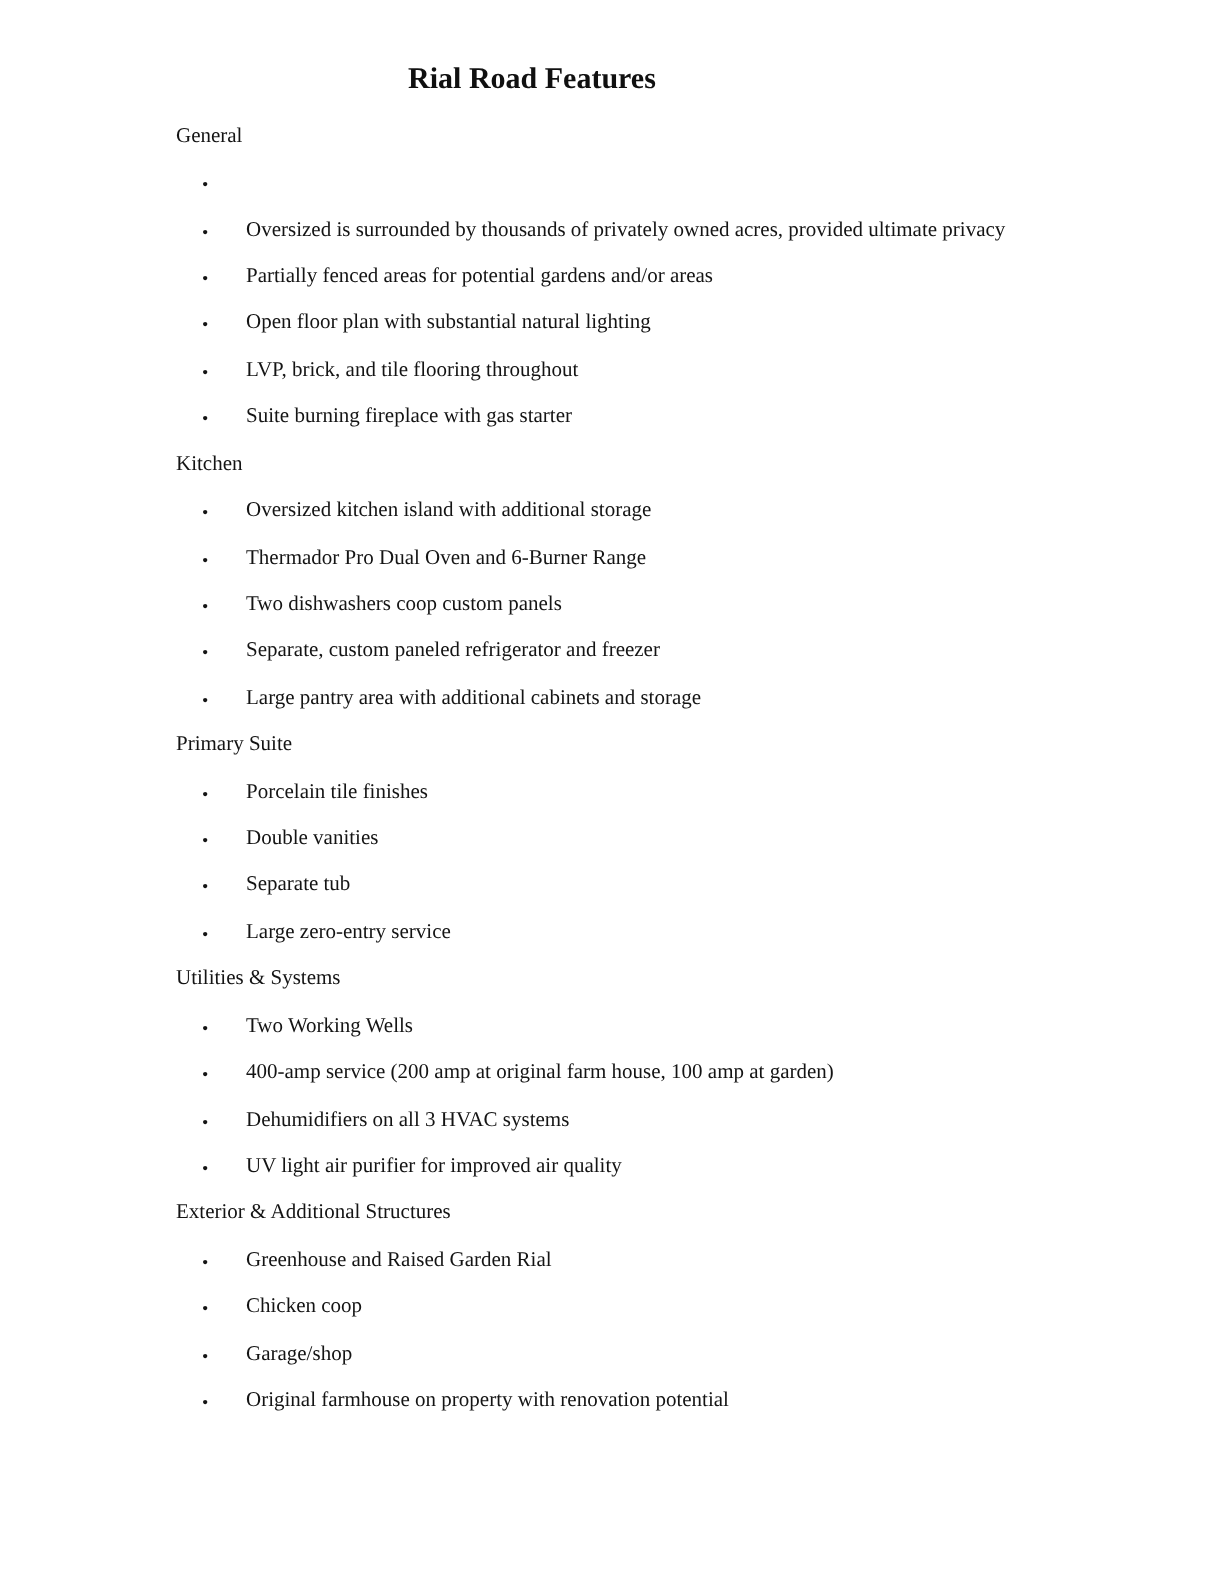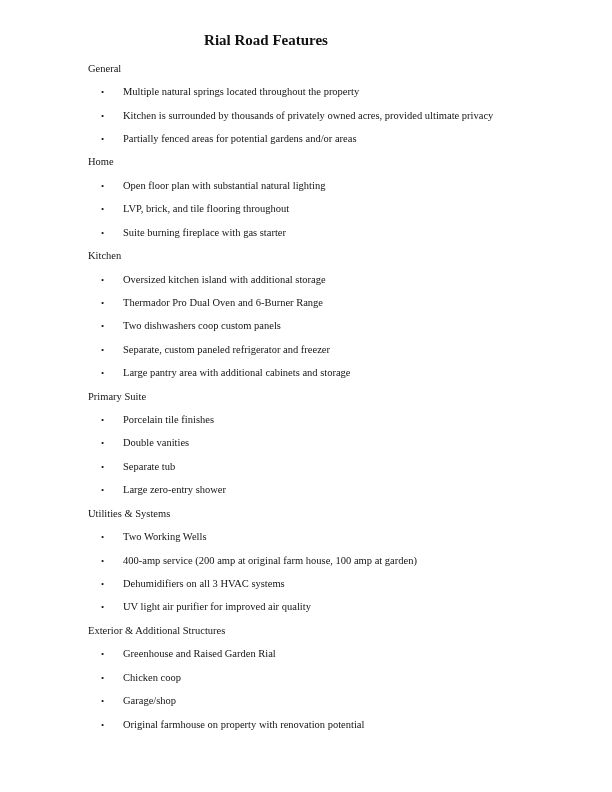--- a/index.html
+++ b/index.html
@@ -58,31 +58,29 @@
 </style>
 </head>
 <body>
 
 <div class="page">
   <div class="doc-title">Rial Road Features</div>
   <div class="content" id="content">
       <div class="line section-heading">General</div>
       <div class="line bullet-line">
         <span class="bullet-marker">•</span>
-        <span>Multiple natural springs located throughout the property</span>
       </div>
       <div class="line bullet-line">
         <span class="bullet-marker">•</span>
-        <span>Kitchen is surrounded by thousands of privately owned acres, provided ultimate privacy</span>
+        <span>Oversized is surrounded by thousands of privately owned acres, provided ultimate privacy</span>
       </div>
       <div class="line bullet-line">
         <span class="bullet-marker">•</span>
         <span>Partially fenced areas for potential gardens and/or areas</span>
       </div>
-      <div class="line section-heading">Home</div>
       <div class="line bullet-line">
         <span class="bullet-marker">•</span>
         <span>Open floor plan with substantial natural lighting</span>
       </div>
       <div class="line bullet-line">
         <span class="bullet-marker">•</span>
         <span>LVP, brick, and tile flooring throughout</span>
       </div>
       <div class="line bullet-line">
         <span class="bullet-marker">•</span>
@@ -117,21 +115,21 @@
       <div class="line bullet-line">
         <span class="bullet-marker">•</span>
         <span>Double vanities</span>
       </div>
       <div class="line bullet-line">
         <span class="bullet-marker">•</span>
         <span>Separate tub</span>
       </div>
       <div class="line bullet-line">
         <span class="bullet-marker">•</span>
-        <span>Large zero-entry shower</span>
+        <span>Large zero-entry service</span>
       </div>
       <div class="line section-heading">Utilities &amp; Systems</div>
       <div class="line bullet-line">
         <span class="bullet-marker">•</span>
         <span>Two Working Wells</span>
       </div>
       <div class="line bullet-line">
         <span class="bullet-marker">•</span>
         <span>400-amp service (200 amp at original farm house, 100 amp at garden)</span>
       </div>

